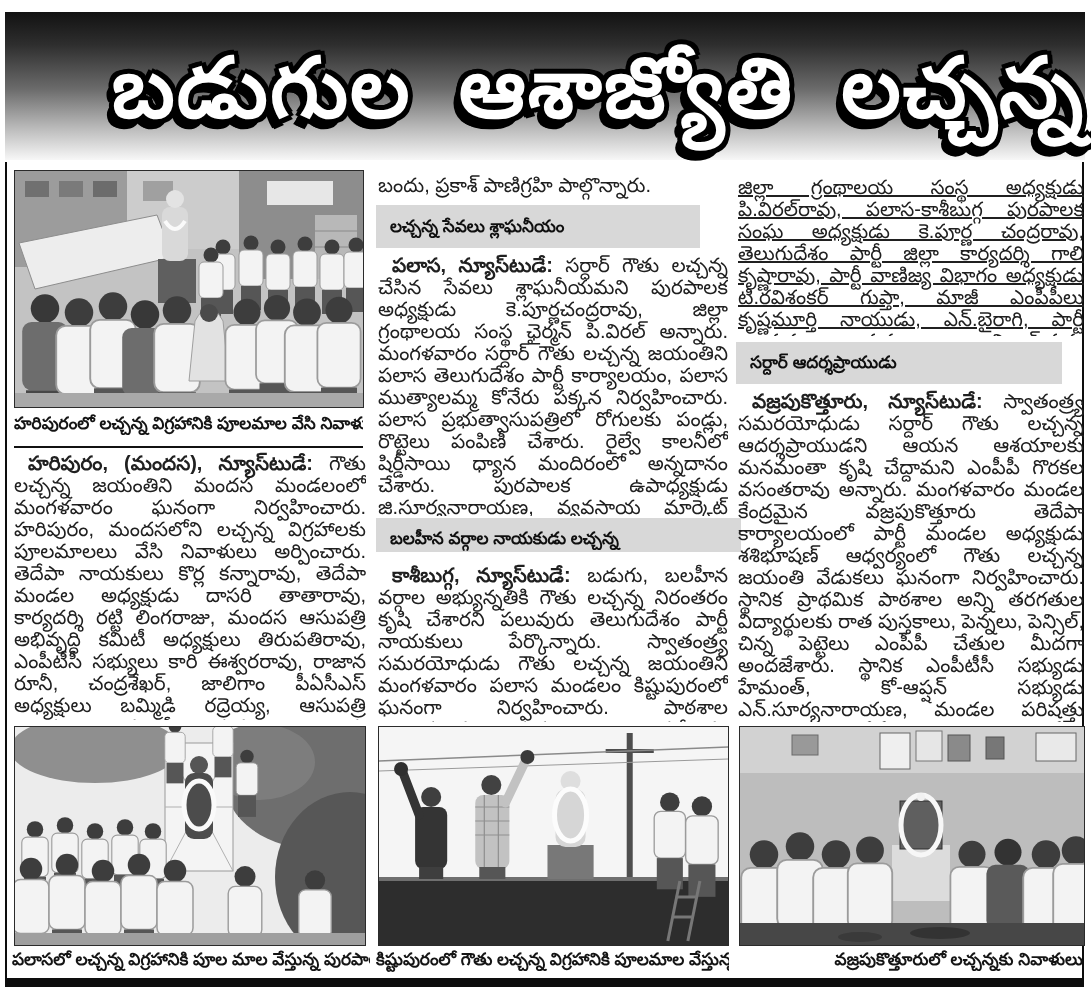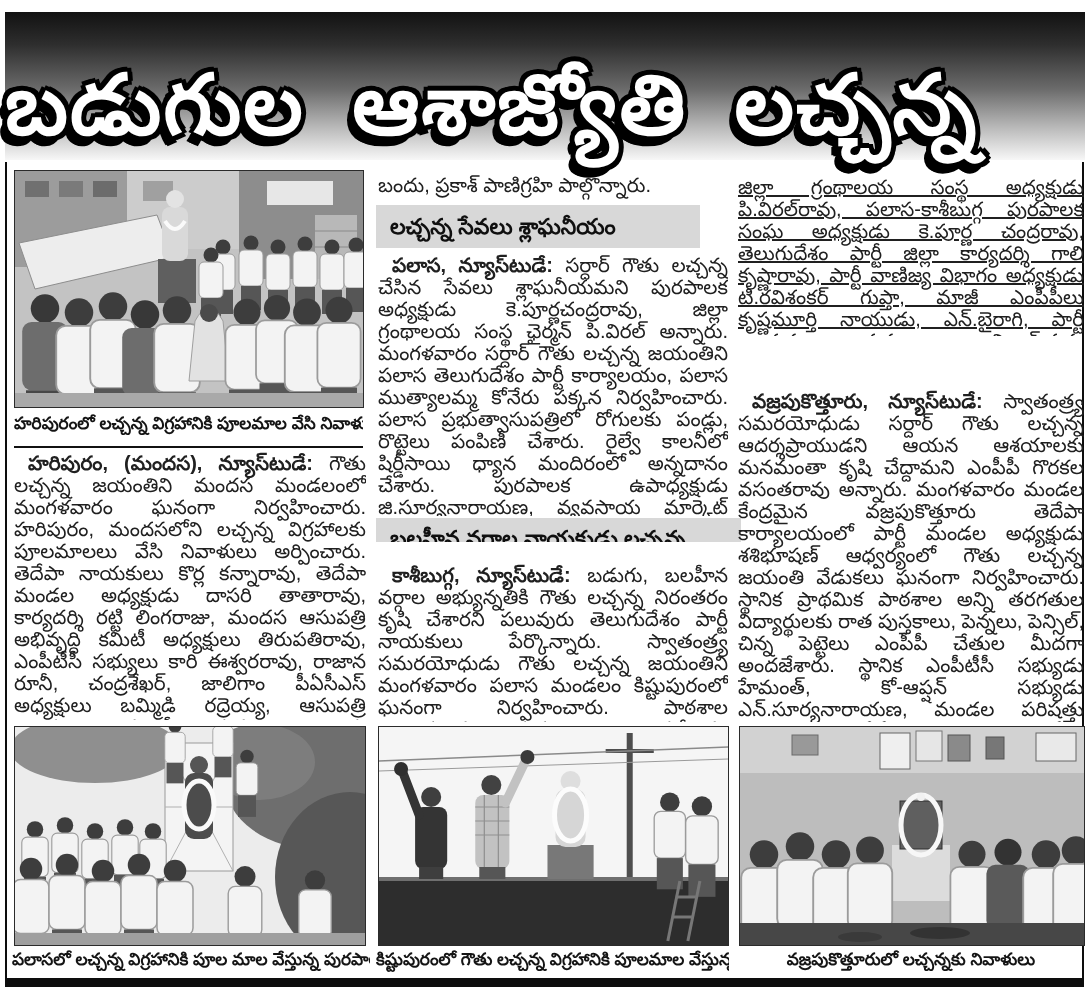--- a/index.html
+++ b/index.html
@@ -3,21 +3,21 @@
 <meta charset="utf-8">
 <style>
   html,body{margin:0;padding:0;background:#ffffff;}
   .page{position:relative;width:1091px;height:990px;background:#ffffff;overflow:hidden;
         font-family:"Liberation Sans","DejaVu Sans",sans-serif;color:#1a1a1a;}
 
   
   #banner{position:absolute;left:5px;top:12px;width:1080px;height:148px;
           background:linear-gradient(to bottom,#121212 0%,#2e2e2e 22%,#6b6b6b 52%,#b9b9b9 78%,#e9e9e9 95%,#f7f7f7 100%);
           overflow:visible;}
-  #headline{position:absolute;left:0;top:23px;width:100%;text-align:left;
+  #headline{position:absolute;left:0;top:6px;width:100%;text-align:right;
             font-size:84px;font-weight:800;line-height:140px;color:#ffffff;letter-spacing:2px;word-spacing:22px;
             white-space:nowrap;
             text-shadow:-4px -4px 0 #000,4px -4px 0 #000,-4px 4px 0 #000,4px 4px 0 #000,
                         -5px 0 0 #000,5px 0 0 #000,0 -5px 0 #000,0 5px 0 #000,
                         -7px 9px 0 #000,-6px 8px 0 #000,-5px 10px 0 #000;}
 
   
   .rail{position:absolute;top:162px;width:2px;height:825px;background:#0d0d0d;}
   #railL{left:5px;} #railR{left:1082px;}
   #bottomBar{position:absolute;left:5px;top:978px;width:1079px;height:9px;background:#0d0d0d;}
@@ -29,41 +29,41 @@
   #photoBL{left:14px;top:726px;width:350px;height:218px;}
   #photoBM{left:378px;top:726px;width:349px;height:218px;}
   #photoBR{left:739px;top:726px;width:344px;height:218px;}
 
   
   .caption{position:absolute;font-weight:700;font-size:17px;line-height:24px;color:#141414;
            white-space:nowrap;overflow:hidden;}
   #capTL{left:14px;top:412px;width:349px;}
   #capBL{left:12px;top:948px;width:358px;}
   #capBM{left:376px;top:948px;width:353px;}
-  #capBR{left:739px;top:948px;width:344px;text-align:center;}
+  #capBR{left:739px;top:948px;width:344px;text-align:right;}
 
   #ruleTL{position:absolute;left:14px;top:446px;width:349px;height:2px;background:#111111;}
 
   
   .body{position:absolute;font-size:20px;line-height:22px;text-align:justify;color:#202020;
         margin:0;overflow:hidden;}
   .indent{text-indent:14px;}
   .dateline{font-weight:700;}
   #bodyL {left:14px; top:452px;width:352px;height:268px;}
   #contM {left:378px;top:174px;width:348px;height:26px;}
   #bodyM1{left:378px;top:254px;width:350px;height:262px;}
   #bodyM2{left:378px;top:564px;width:350px;height:158px;}
   #bodyR1{left:738px;top:176px;width:346px;height:160px;text-decoration:underline;}
   #bodyR2{left:738px;top:390px;width:346px;height:332px;}
 
   
-  .hbar{position:absolute;background:#d8d8d8;font-weight:700;font-size:22px;color:#0f0f0f;
+  .hbar{position:absolute;background:#d8d8d8;font-weight:700;font-size:17px;color:#0f0f0f;
         padding-left:14px;overflow:hidden;white-space:nowrap;}
   #bar1{left:376px;top:205px;width:310px;height:43px;line-height:43px;}
-  #bar2{left:376px;top:518px;width:351px;height:24px;line-height:41px;}
+  #bar2{left:376px;top:518px;width:351px;height:34px;line-height:41px;}
   #bar3{left:736px;top:342px;width:312px;height:42px;line-height:42px;}
 </style>
 </head>
 <body>
 
 <div class="page">
 
   <div id="banner">
     <div id="headline">బడుగుల ఆశాజ్యోతి లచ్చన్న</div>
   </div>
@@ -227,20 +227,21 @@
       <line x1="296" y1="170" x2="316" y2="170" stroke="#777777" stroke-width="3"></line>
       <line x1="292" y1="190" x2="312" y2="190" stroke="#777777" stroke-width="3"></line>
     </svg>
   </figure>
   <div class="caption" id="capBM">కిష్టుపురంలో గౌతు లచ్చన్న విగ్రహానికి పూలమాల వేస్తున్న తెదేపా నాయకులు</div>
 
   <p class="body" id="bodyR1">
     <span>జిల్లా గ్రంథాలయ సంస్థ అధ్యక్షుడు పి.విరల్‌రావు, పలాస-కాశీబుగ్గ పురపాలక సంఘ అధ్యక్షుడు కె.పూర్ణ చంద్రరావు, తెలుగుదేశం పార్టీ జిల్లా కార్యదర్శి గాలి కృష్ణారావు, పార్టీ వాణిజ్య విభాగం అధ్యక్షుడు టి.రవిశంకర్ గుప్తా, మాజీ ఎంపీపీలు కృష్ణమూర్తి నాయుడు, ఎన్.బైరాగి, పార్టీ నాయకులు కృష్ణంరాజు, విజయ్‌కృష్ణ, ఎన్.నారాయణ తదితరులు పాల్గొన్నారు.</span>
   </p>
 
+  <div class="hbar" id="bar3">సర్దార్ ఆదర్శప్రాయుడు</div>
   <p class="body indent" id="bodyR2">
     <b class="dateline">వజ్రపుకొత్తూరు, న్యూస్‌టుడే:</b>
     <span>స్వాతంత్ర్య సమరయోధుడు సర్దార్ గౌతు లచ్చన్న ఆదర్శప్రాయుడని ఆయన ఆశయాలకు మనమంతా కృషి చేద్దామని ఎంపీపీ గొరకల వసంతరావు అన్నారు. మంగళవారం మండల కేంద్రమైన వజ్రపుకొత్తూరు తెదేపా కార్యాలయంలో పార్టీ మండల అధ్యక్షుడు శశిభూషణ్ ఆధ్వర్యంలో గౌతు లచ్చన్న జయంతి వేడుకలు ఘనంగా నిర్వహించారు. స్థానిక ప్రాథమిక పాఠశాల అన్ని తరగతుల విద్యార్థులకు రాత పుస్తకాలు, పెన్నలు, పెన్సిల్, చిన్న పెట్టెలు ఎంపీపీ చేతుల మీదగా అందజేశారు. స్థానిక ఎంపీటీసీ సభ్యుడు హేమంత్, కో-ఆప్షన్ సభ్యుడు ఎన్.సూర్యనారాయణ, మండల పరిషత్తు ఉపాధ్యక్షుడు జేజేరావు, మండల తెదేపా నాయకులు ఎల్.భీమారావు, జి.పాపారావు, జోగి జోగారావు, ఉమామహేశ్వరరావు, ఆర్.గణపతి, బి.రాజారావు, కె.రామన్న, వెంకటేశ్, ఆనంద్ తదితరులు పాల్గొన్నారు.</span>
   </p>
 
   <figure class="photo" id="photoBR">
     <svg viewBox="0 0 344 218" preserveAspectRatio="none">
       <defs>
         <g id="d-pw">
             <circle cx="0" cy="-36" r="7.5" fill="#3d3d3d"></circle>

